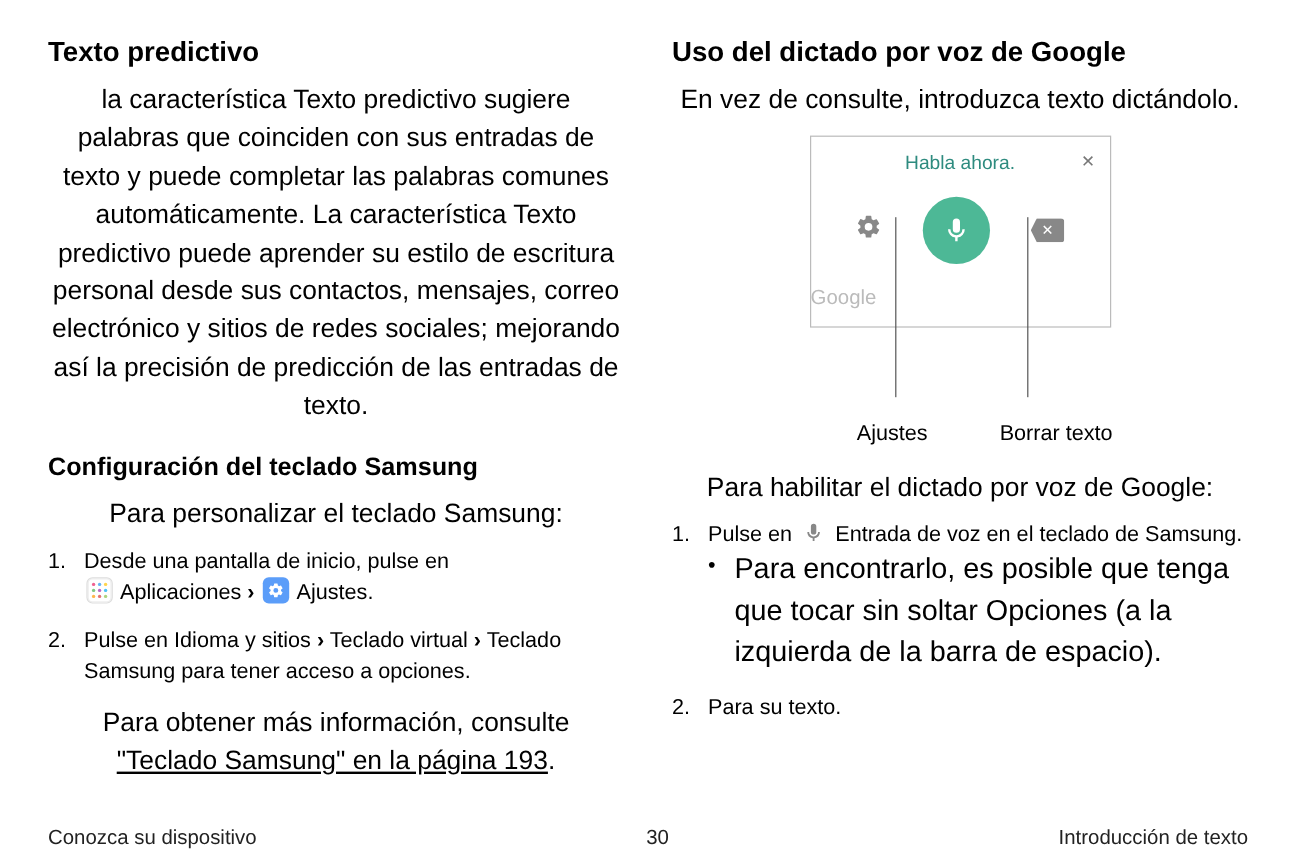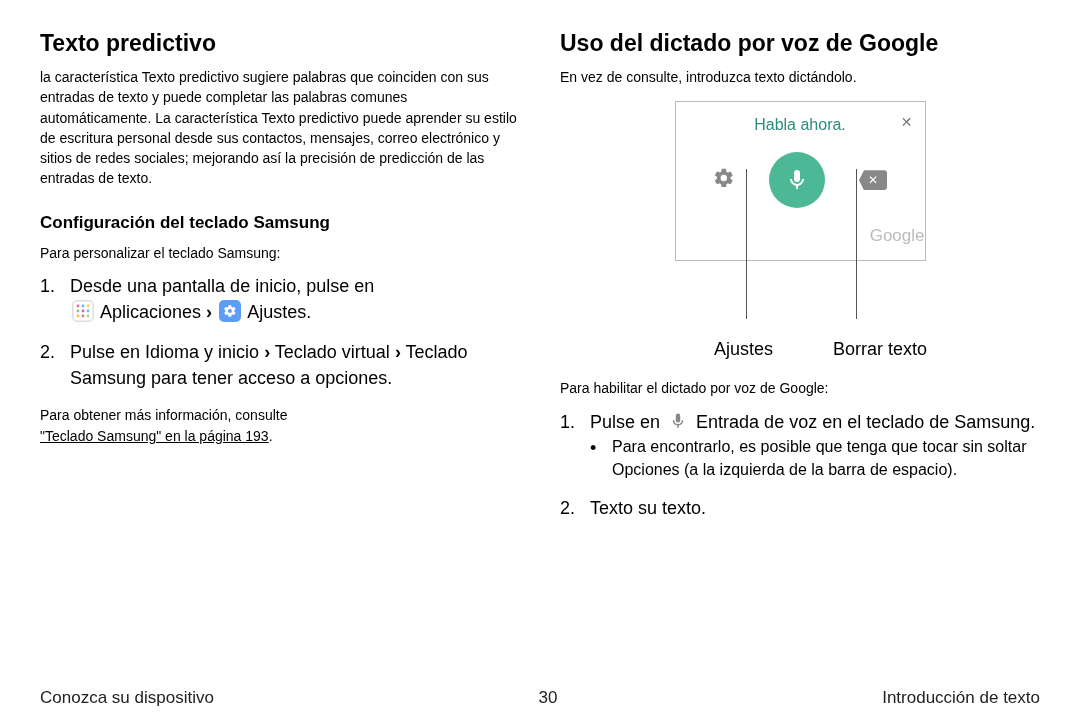--- a/index.html
+++ b/index.html
@@ -8,40 +8,40 @@
     height: 720px;
     font-family: Arial, Helvetica, sans-serif;
     color: #000;
     background: #fff;
     position: relative;
     padding: 30px 40px 50px 40px;
   }
   .columns { display: flex; gap: 40px; }
   .col { flex: 1; }
   h2 { font-size: 23px; font-weight: bold; margin-bottom: 10px; }
-  h3 { font-size: 17px; font-weight: bold; margin-top: 24px; margin-bottom: 10px; }
-  p { font-size: 14px; line-height: 1.45; margin-bottom: 10px; }
+  h3 { font-size: 21px; font-weight: bold; margin-top: 24px; margin-bottom: 10px; }
+  p { font-size: 22px; line-height: 1.45; margin-bottom: 10px; text-align: center; }
   ol { list-style: none; counter-reset: item; padding-left: 0; }
   ol > li {
     counter-increment: item;
     font-size: 18px;
     line-height: 1.45;
     margin-bottom: 14px;
     padding-left: 30px;
     position: relative;
   }
   ol > li::before {
     content: counter(item) ".";
     position: absolute;
     left: 0;
     top: 0;
   }
   ul { list-style: none; padding-left: 0; }
   ul > li {
-    font-size: 16px;
+    font-size: 24px;
     line-height: 1.45;
     padding-left: 22px;
     position: relative;
   }
   ul > li::before {
     content: "•";
     position: absolute;
     left: 0;
     top: 0;
     font-size: 18px;
@@ -127,21 +127,21 @@
     height: 56px;
     border-radius: 50%;
     background: #4DB896;
     display: flex;
     align-items: center;
     justify-content: center;
     color: #fff;
   }
   .mic-circle svg { width: 24px; height: 24px; }
   .google-logo {
-    text-align: right;
+    text-align: left;
     color: #bbb;
     font-size: 17px;
     font-family: Arial, sans-serif;
   }
   .callout-lines {
     position: relative;
     height: 70px;
     margin: 0 auto;
     width: 312px;
   }
@@ -206,21 +206,21 @@
         <span class="bold">Aplicaciones</span>
         <span class="breadcrumb-sep">›</span>
         <span class="inline-icon settings-gear">
           <svg viewBox="0 0 24 24" fill="currentColor">
               <path d="M19.14,12.94a7,7,0,0,0,.05-.94,7,7,0,0,0-.05-.94l2.11-1.65a.5.5,0,0,0,.12-.64l-2-3.46a.5.5,0,0,0-.61-.22l-2.49,1a7,7,0,0,0-1.63-.94l-.38-2.65A.5.5,0,0,0,13.77,2H9.77a.5.5,0,0,0-.49.42L8.9,5.07a7,7,0,0,0-1.63.94l-2.49-1a.5.5,0,0,0-.61.22l-2,3.46a.5.5,0,0,0,.12.64L4.4,11a7,7,0,0,0,0,1.88L2.29,14.5a.5.5,0,0,0-.12.64l2,3.46a.5.5,0,0,0,.61.22l2.49-1a7,7,0,0,0,1.63.94l.38,2.65a.5.5,0,0,0,.49.42h4a.5.5,0,0,0,.49-.42l.38-2.65a7,7,0,0,0,1.63-.94l2.49,1a.5.5,0,0,0,.61-.22l2-3.46a.5.5,0,0,0-.12-.64ZM11.77,15.5A3.5,3.5,0,1,1,15.27,12,3.5,3.5,0,0,1,11.77,15.5Z"></path>
             </svg>
         </span>
         <span class="bold">Ajustes</span><span>.</span>
       </li>
       <li>
-        <span>Pulse en </span><span class="bold">Idioma y inicio</span>
+        <span>Pulse en </span><span class="bold">Idioma y sitios</span>
         <span class="breadcrumb-sep">›</span>
         <span class="bold">Teclado virtual</span>
         <span class="breadcrumb-sep">›</span>
         <span class="bold">Teclado Samsung</span><span> para tener acceso a opciones.</span>
       </li>
     </ol>
 
     <p>
       <span>Para obtener más información, consulte </span><br>
       <span class="link">"Teclado Samsung" en la página 193</span><span>.</span>
@@ -270,21 +270,21 @@
               <path d="M12 14a3 3 0 0 0 3-3V5a3 3 0 0 0-6 0v6a3 3 0 0 0 3 3zm5-3a5 5 0 0 1-10 0H5a7 7 0 0 0 6 6.92V21h2v-3.08A7 7 0 0 0 19 11z"></path>
             </svg>
         </span>
         <span class="bold">Entrada de voz</span><span> en el teclado de Samsung.</span>
         <ul>
           <li>
             <span>Para encontrarlo, es posible que tenga que tocar sin soltar </span><span class="bold">Opciones</span><span> (a la izquierda de la barra de espacio).</span>
           </li>
         </ul>
       </li>
-      <li>Texto su texto.</li>
+      <li>Para su texto.</li>
     </ol>
   </div>
 </div>
 
 <div class="footer">
   <span>Conozca su dispositivo</span>
   <span>30</span>
   <span>Introducción de texto</span>
 </div>
 

